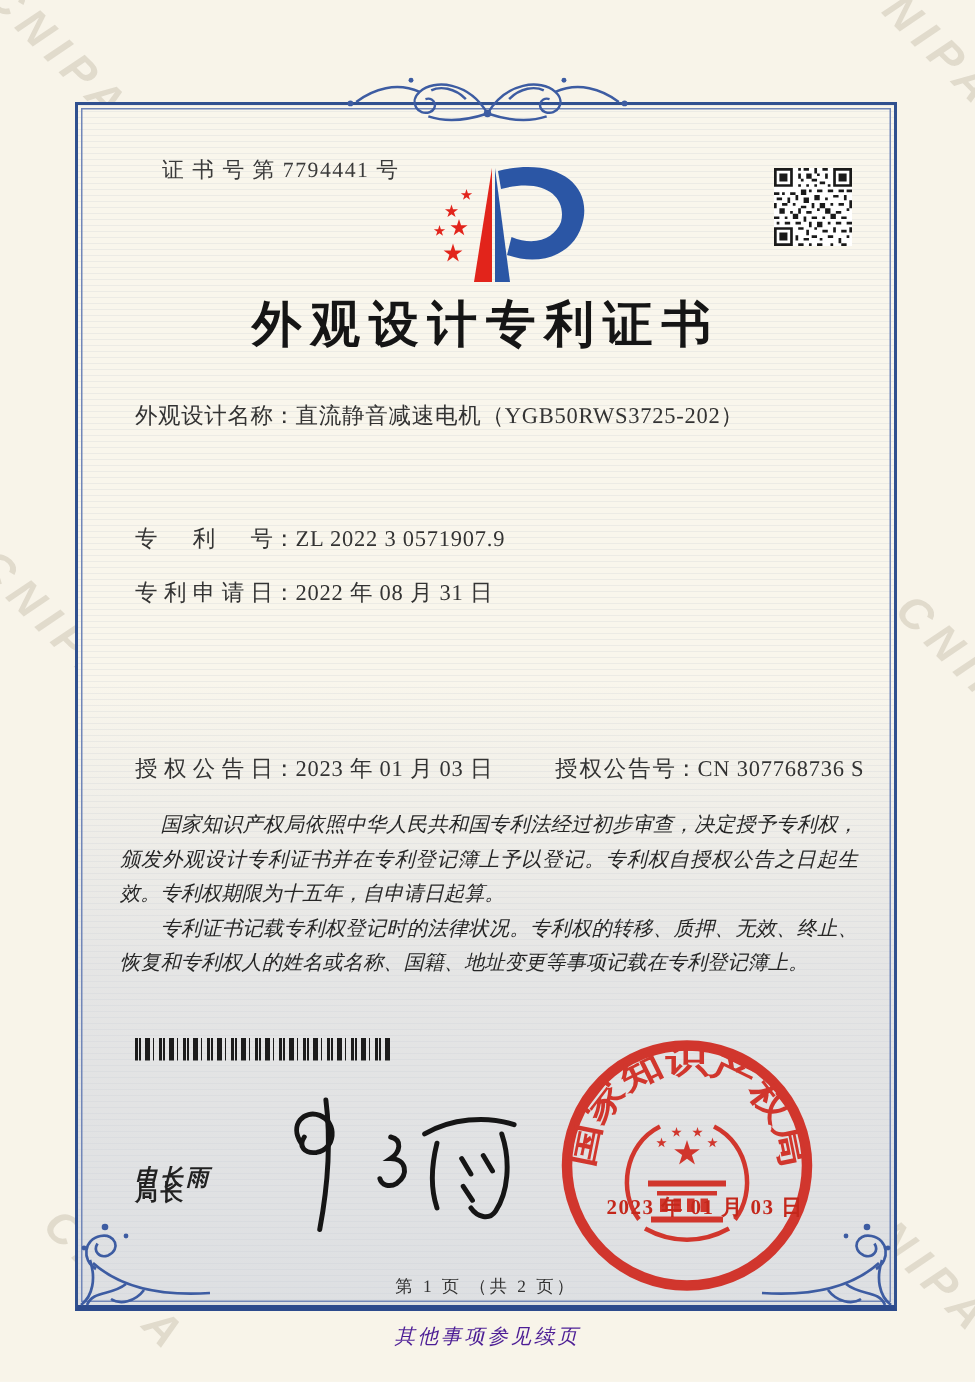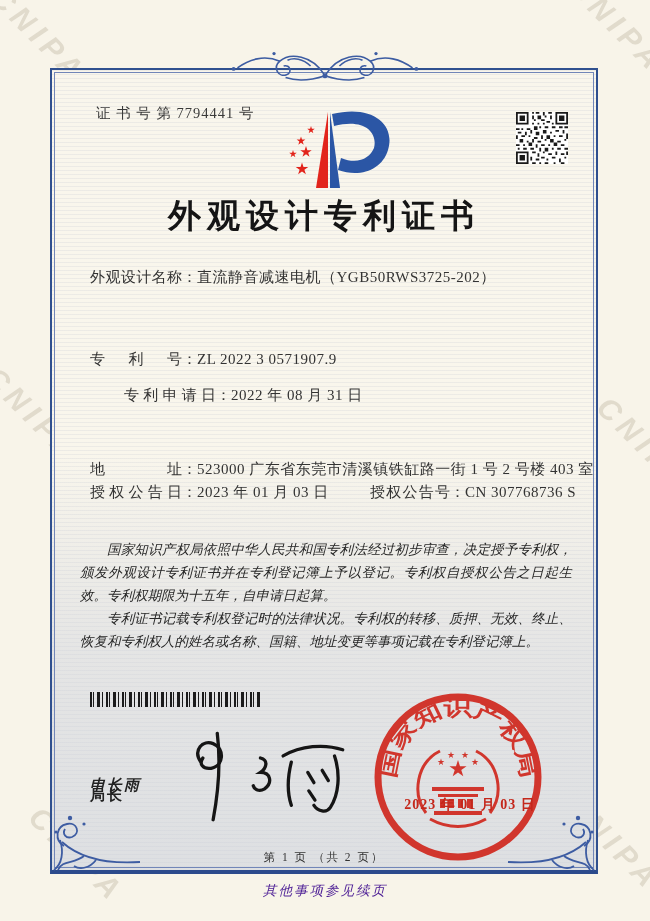--- a/index.html
+++ b/index.html
@@ -29,42 +29,42 @@
   .frame-inner{
     position:absolute;inset:2px;border:1px solid #7186b8;pointer-events:none;
   }
   .content{position:absolute;inset:0;z-index:3;}
   
   .top-flourish{position:absolute;left:224px;top:44px;width:202px;height:46px;z-index:4;}
   .corner-orn{position:absolute;bottom:-4px;width:92px;height:64px;z-index:4;}
   .corner-orn.left{left:-2px;}
   .corner-orn.right{right:-2px;transform:scaleX(-1);}
   
-  .cert-no{position:absolute;left:44px;top:34px;font-size:14.5px;letter-spacing:1px;color:#3a3a3a;}
+  .cert-no{position:absolute;left:56px;top:34px;font-size:14.5px;letter-spacing:1px;color:#3a3a3a;}
   .logo{position:absolute;left:216px;top:38px;width:152px;height:84px;}
   .qr{position:absolute;left:464px;top:42px;width:52px;height:52px;}
   .title{
     position:absolute;left:0;top:124px;width:100%;text-align:center;
     font-size:33px;font-weight:700;letter-spacing:6px;color:#151515;
   }
   
   .field{position:absolute;left:38px;font-size:15px;color:#333;white-space:nowrap;}
   .field .lab{
     display:inline-block;width:92px;text-align:justify;text-align-last:justify;
     vertical-align:bottom;
   }
   .field .colon{display:inline-block;width:15px;}
   .field .val{letter-spacing:0.5px;}
   .field.f-name{top:198px;}
   .field.f-designer{top:243px;}
   .field.f-patno{top:280px;}
-  .field.f-filing{top:316px;margin-left:34px;}
+  .field.f-filing{top:316px;}
   .field.f-patentee{top:353px;}
   .field.f-address{top:390px;}
-  .field.f-grant{top:413px;}
+  .field.f-grant{top:433px;}
   .grant2{position:absolute;left:280px;top:0;}
   .grant2 .lab{width:80px;}
   
   .legal{
     position:absolute;left:28px;top:468px;width:492px;
     font-size:13.5px;line-height:23px;font-style:italic;color:#262626;
     text-align:justify;
   }
   .legal p{margin:0;text-indent:2em;}
   
@@ -159,23 +159,20 @@
     <div class="title">外观设计专利证书</div>
 
     <div class="field f-name">
       <span class="lab">外观设计名称</span><span class="colon">：</span><span class="val">直流静音减速电机（YGB50RWS3725-202）</span>
     </div>
     <div class="field f-patno">
       <span class="lab">专利号</span><span class="colon">：</span><span class="val">ZL 2022 3 0571907.9</span>
     </div>
     <div class="field f-filing">
       <span class="lab">专利申请日</span><span class="colon">：</span><span class="val">2022 年 08 月 31 日</span>
-    </div>
-    <div class="field f-address">
-      <span class="lab">地址</span><span class="colon">：</span><span class="val">523000 广东省东莞市清溪镇铁缸路一街 1 号 2 号楼 403 室</span>
     </div>
     <div class="field f-grant">
       <span class="lab">授权公告日</span><span class="colon">：</span><span class="val">2023 年 01 月 03 日</span>
       <span class="grant2">
         <span class="lab">授权公告号</span><span class="colon">：</span><span class="val">CN 307768736 S</span>
       </span>
     </div>
 
     <div class="legal">
       <p>国家知识产权局依照中华人民共和国专利法经过初步审查，决定授予专利权，颁发外观设计专利证书并在专利登记簿上予以登记。专利权自授权公告之日起生效。专利权期限为十五年，自申请日起算。</p>

